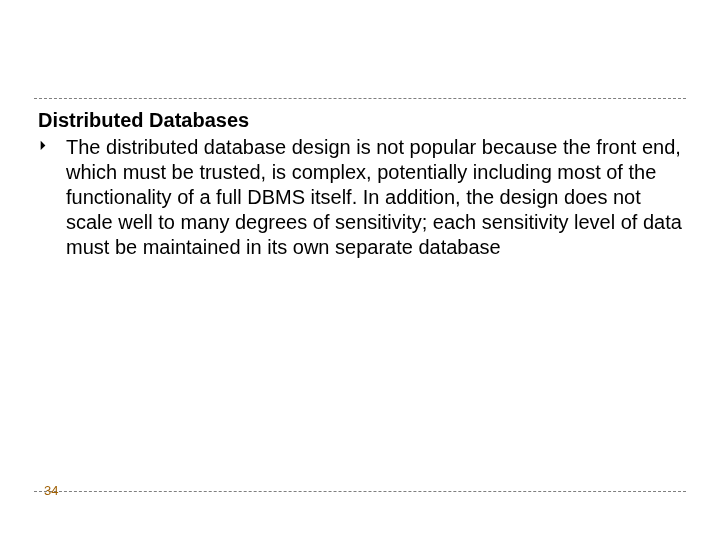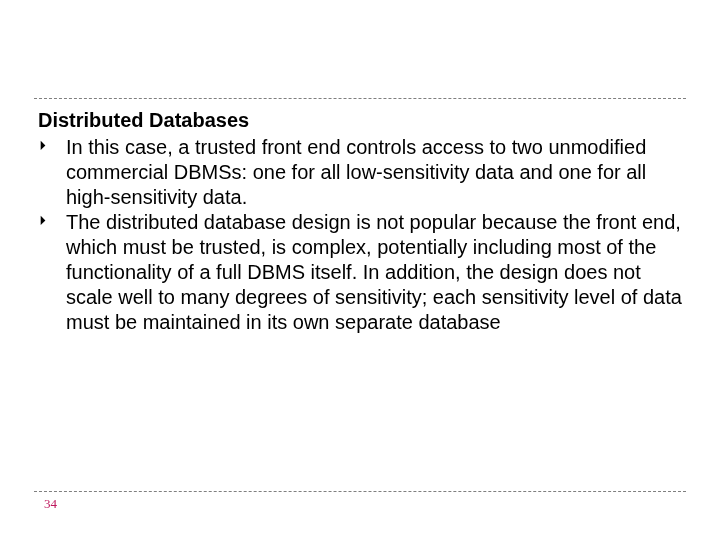--- a/index.html
+++ b/index.html
@@ -59,35 +59,33 @@
     font-size: 14px;
     color: #000;
   }
   
   @supports not (content: "\1F782") {
     ul.bullets > li::before { content: "➤"; font-size: 12px; }
   }
   .page-number {
     position: absolute;
     left: 44px;
-    bottom: 28px;
+    bottom: 42px;
     font-size: 13px;
-    color: #be185d;
-    font-family: Liberation Serif, serif;
+    color: #a16207;
   }
 </style>
 </head>
 <body>
 
 <div class="slide">
   <div class="hr-top"></div>
 
   <div class="content">
     <p class="heading">Distributed Databases</p>
     <ul class="bullets">
-      <li><span>In this case, a trusted front end controls access to two unmodified commercial DBMSs: one for all low-sensitivity data and one for all high-sensitivity data.</span></li>
       <li><span>The distributed database design is not popular because the front end, which must be trusted, is complex, potentially including most of the functionality of a full DBMS itself. In addition, the design does not scale well to many degrees of sensitivity; each sensitivity level of data must be maintained in its own separate database</span></li>
     </ul>
   </div>
 
   <div class="hr-bottom"></div>
   <div class="page-number">34</div>
 </div>
 
 </body></html>

